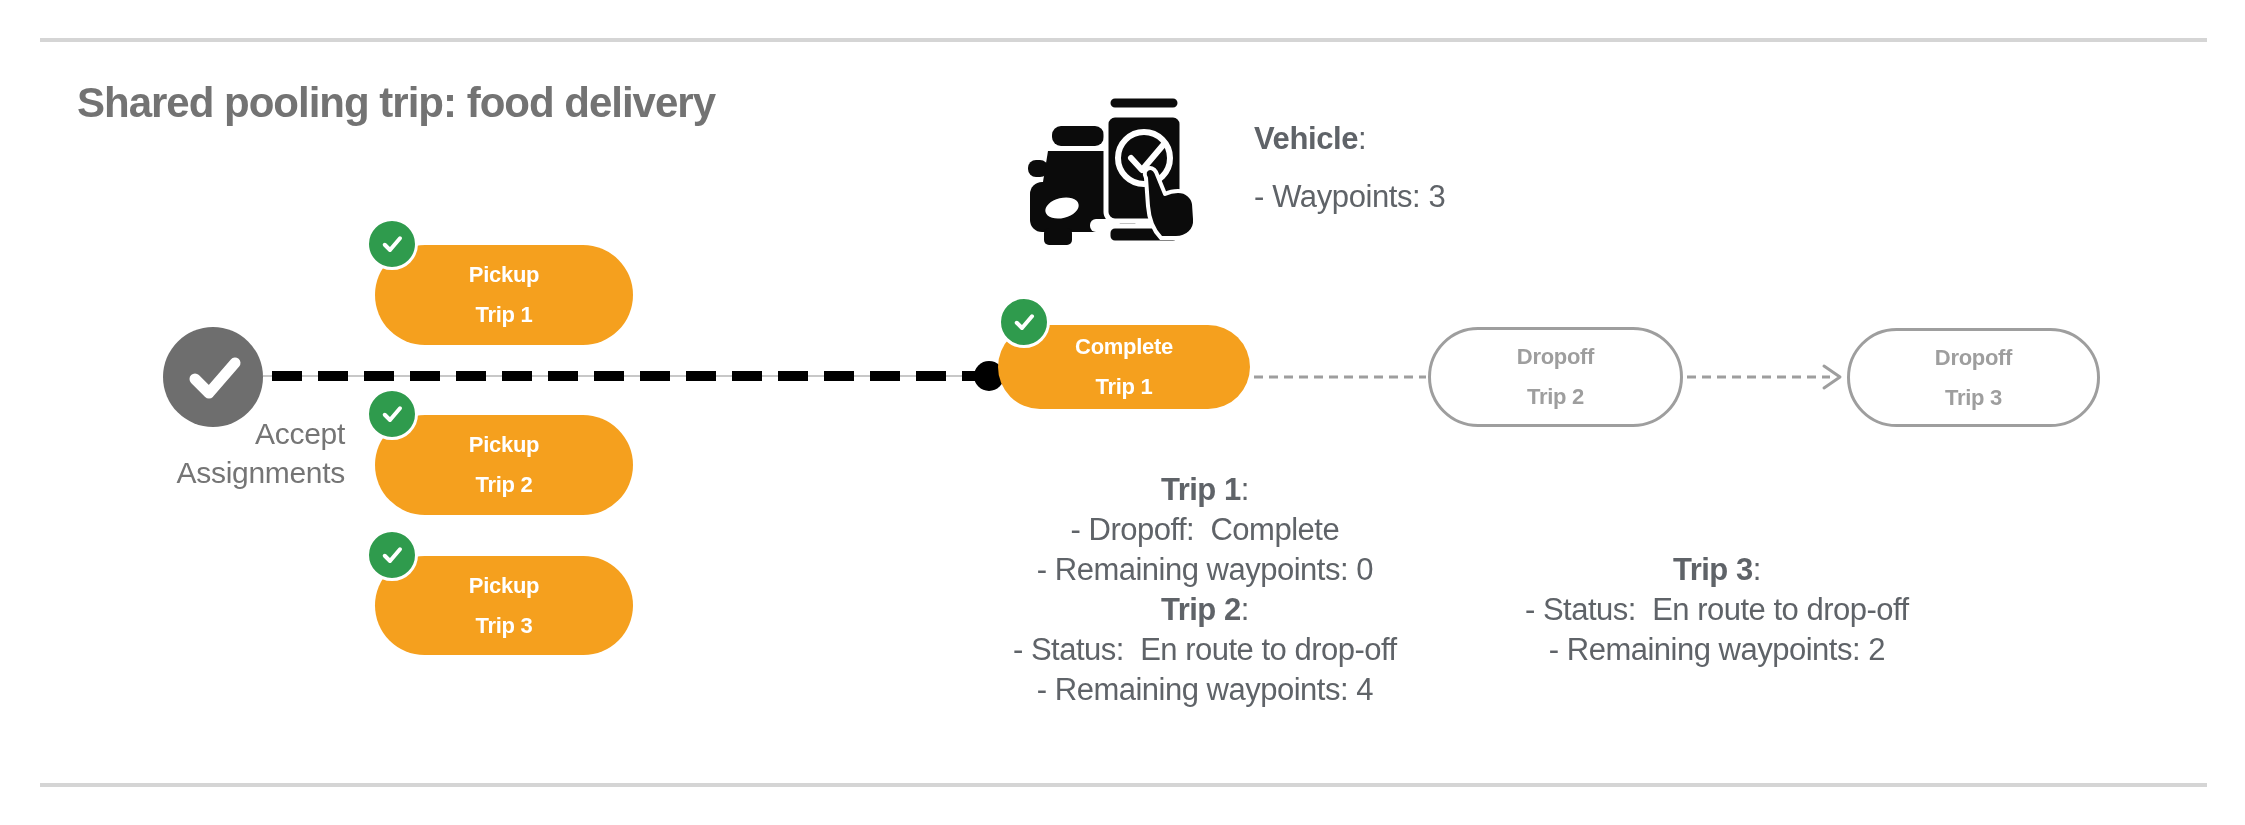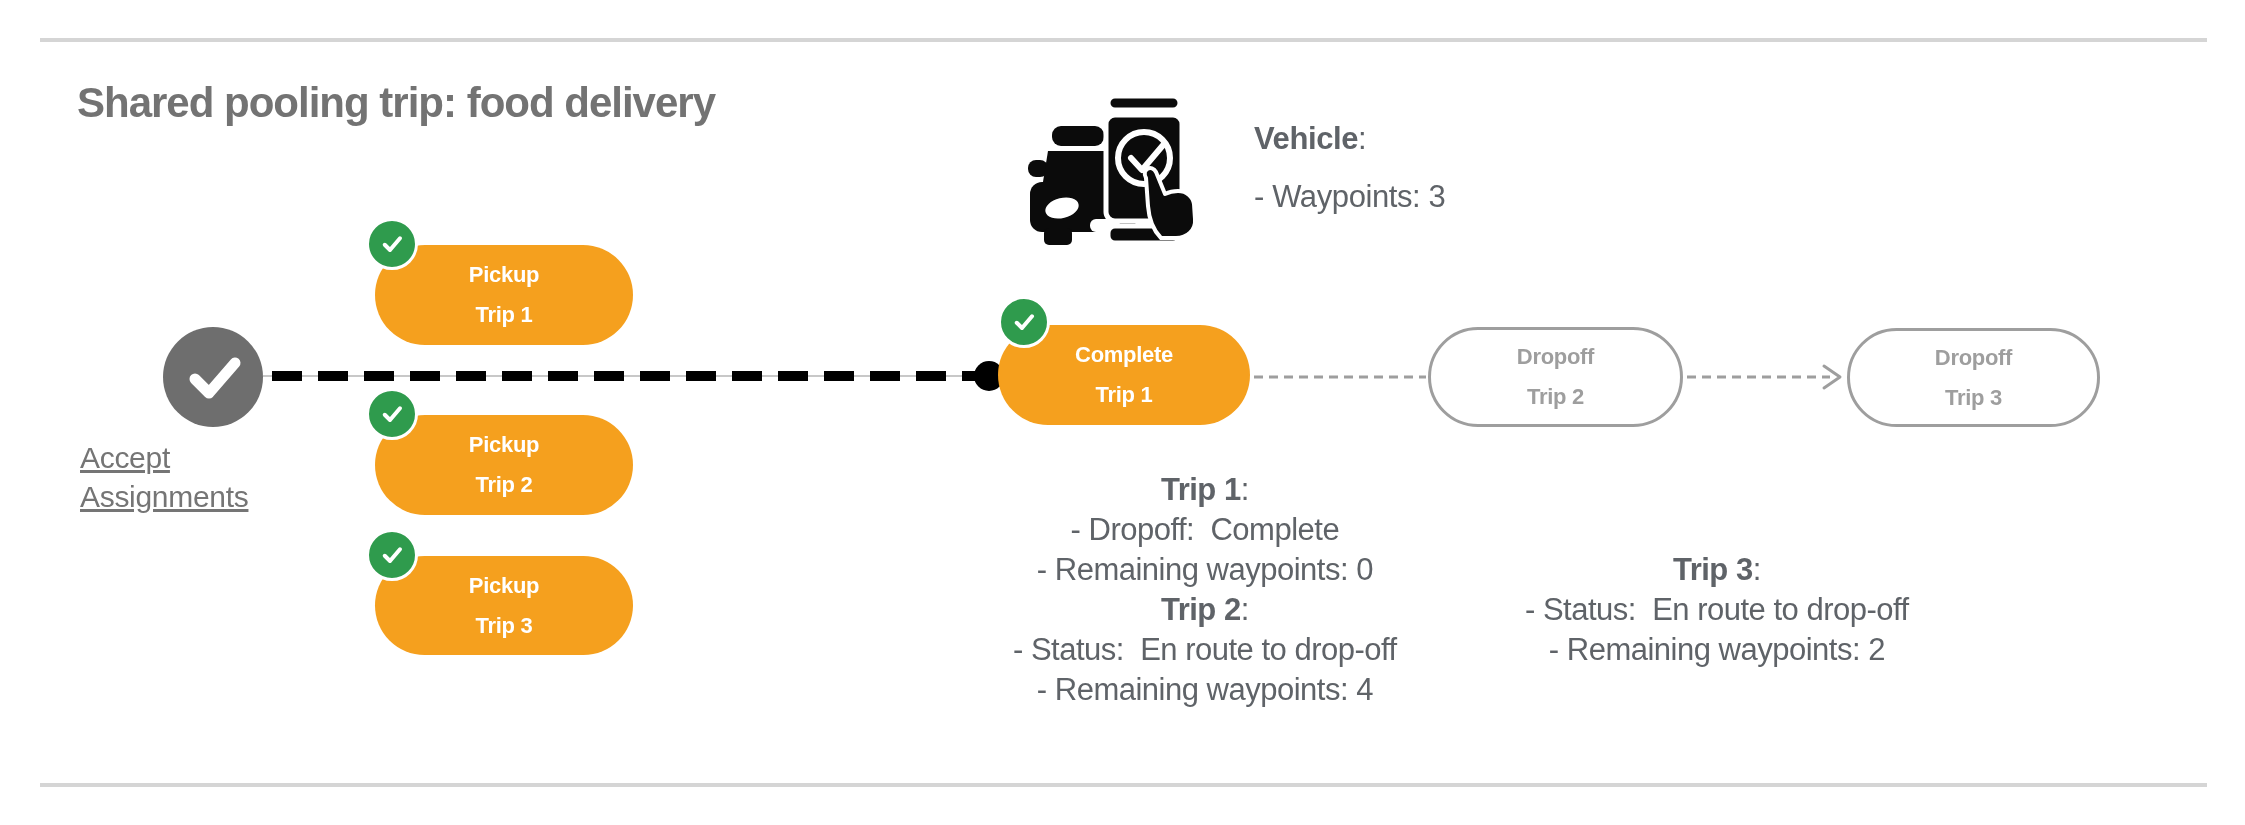--- a/index.html
+++ b/index.html
@@ -26,37 +26,37 @@
   
   .connectors { position:absolute; left:0; top:0; width:2245px; height:825px; pointer-events:none; }
 
   
   .node-accept {
     position:absolute; left:163px; top:327px; width:100px; height:100px;
     border-radius:50%; background:var(--gray-node,#6E6E6E);
     display:flex; align-items:center; justify-content:center;
   }
   .accept-label {
-    position:absolute; left:80px; top:438px; width:265px; text-align:left;
-    font-size:30px; line-height:39px; color:var(--label-gray,#757575); letter-spacing:-0.3px;text-decoration:underline;
+    position:absolute; left:80px; top:414px; width:265px; text-align:right;
+    font-size:30px; line-height:39px; color:var(--label-gray,#757575); letter-spacing:-0.3px;
   }
   .accept-label span { display:block; }
 
   
   .pill {
     position:absolute; box-sizing:border-box; border-radius:52px;
     display:flex; flex-direction:column; align-items:center; justify-content:center;
     font-size:22px; font-weight:700; line-height:40px; letter-spacing:-0.3px; text-align:center;
   }
   .pill-orange { background:var(--orange,#F5A01E); color:#ffffff; }
   .pill-outline { background:#ffffff; border:3px solid var(--muted,#9E9E9E); color:var(--muted,#9E9E9E); }
   .pill-pickup-1 { left:375px; top:245px; width:258px; height:100px; }
   .pill-pickup-2 { left:375px; top:415px; width:258px; height:100px; }
   .pill-pickup-3 { left:375px; top:556px; width:258px; height:99px; }
-  .pill-complete { left:998px; top:325px; width:252px; height:100px; }
+  .pill-complete { left:998px; top:325px; width:252px; height:84px; }
   .pill-dropoff-2 { left:1428px; top:327px; width:255px; height:100px; }
   .pill-dropoff-3 { left:1847px; top:328px; width:253px; height:99px; }
 
   .badge {
     position:absolute; left:-9px; top:-27px; width:46px; height:46px;
     border-radius:50%; background:var(--green,#2F9B4D); border:3px solid #ffffff;
     display:flex; align-items:center; justify-content:center; box-sizing:content-box;
   }
   .pill-complete .badge { left:0px; top:-29px; }
 

